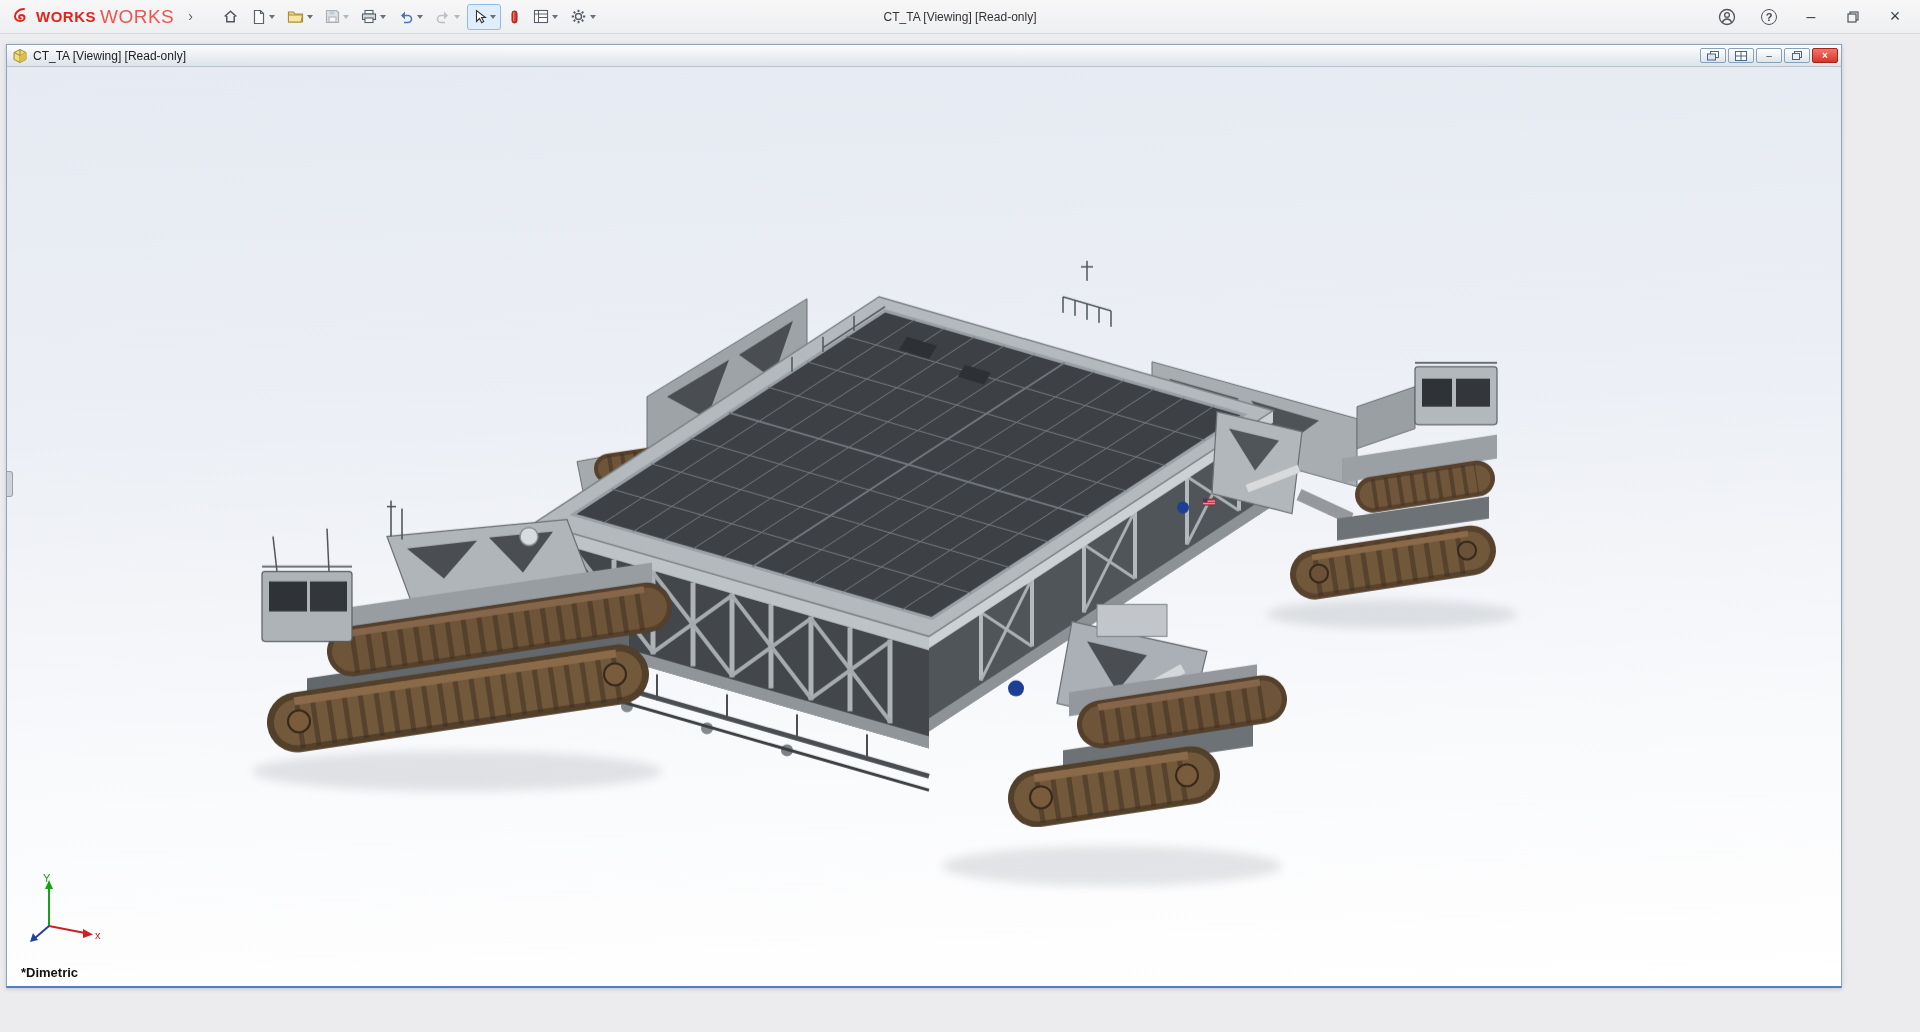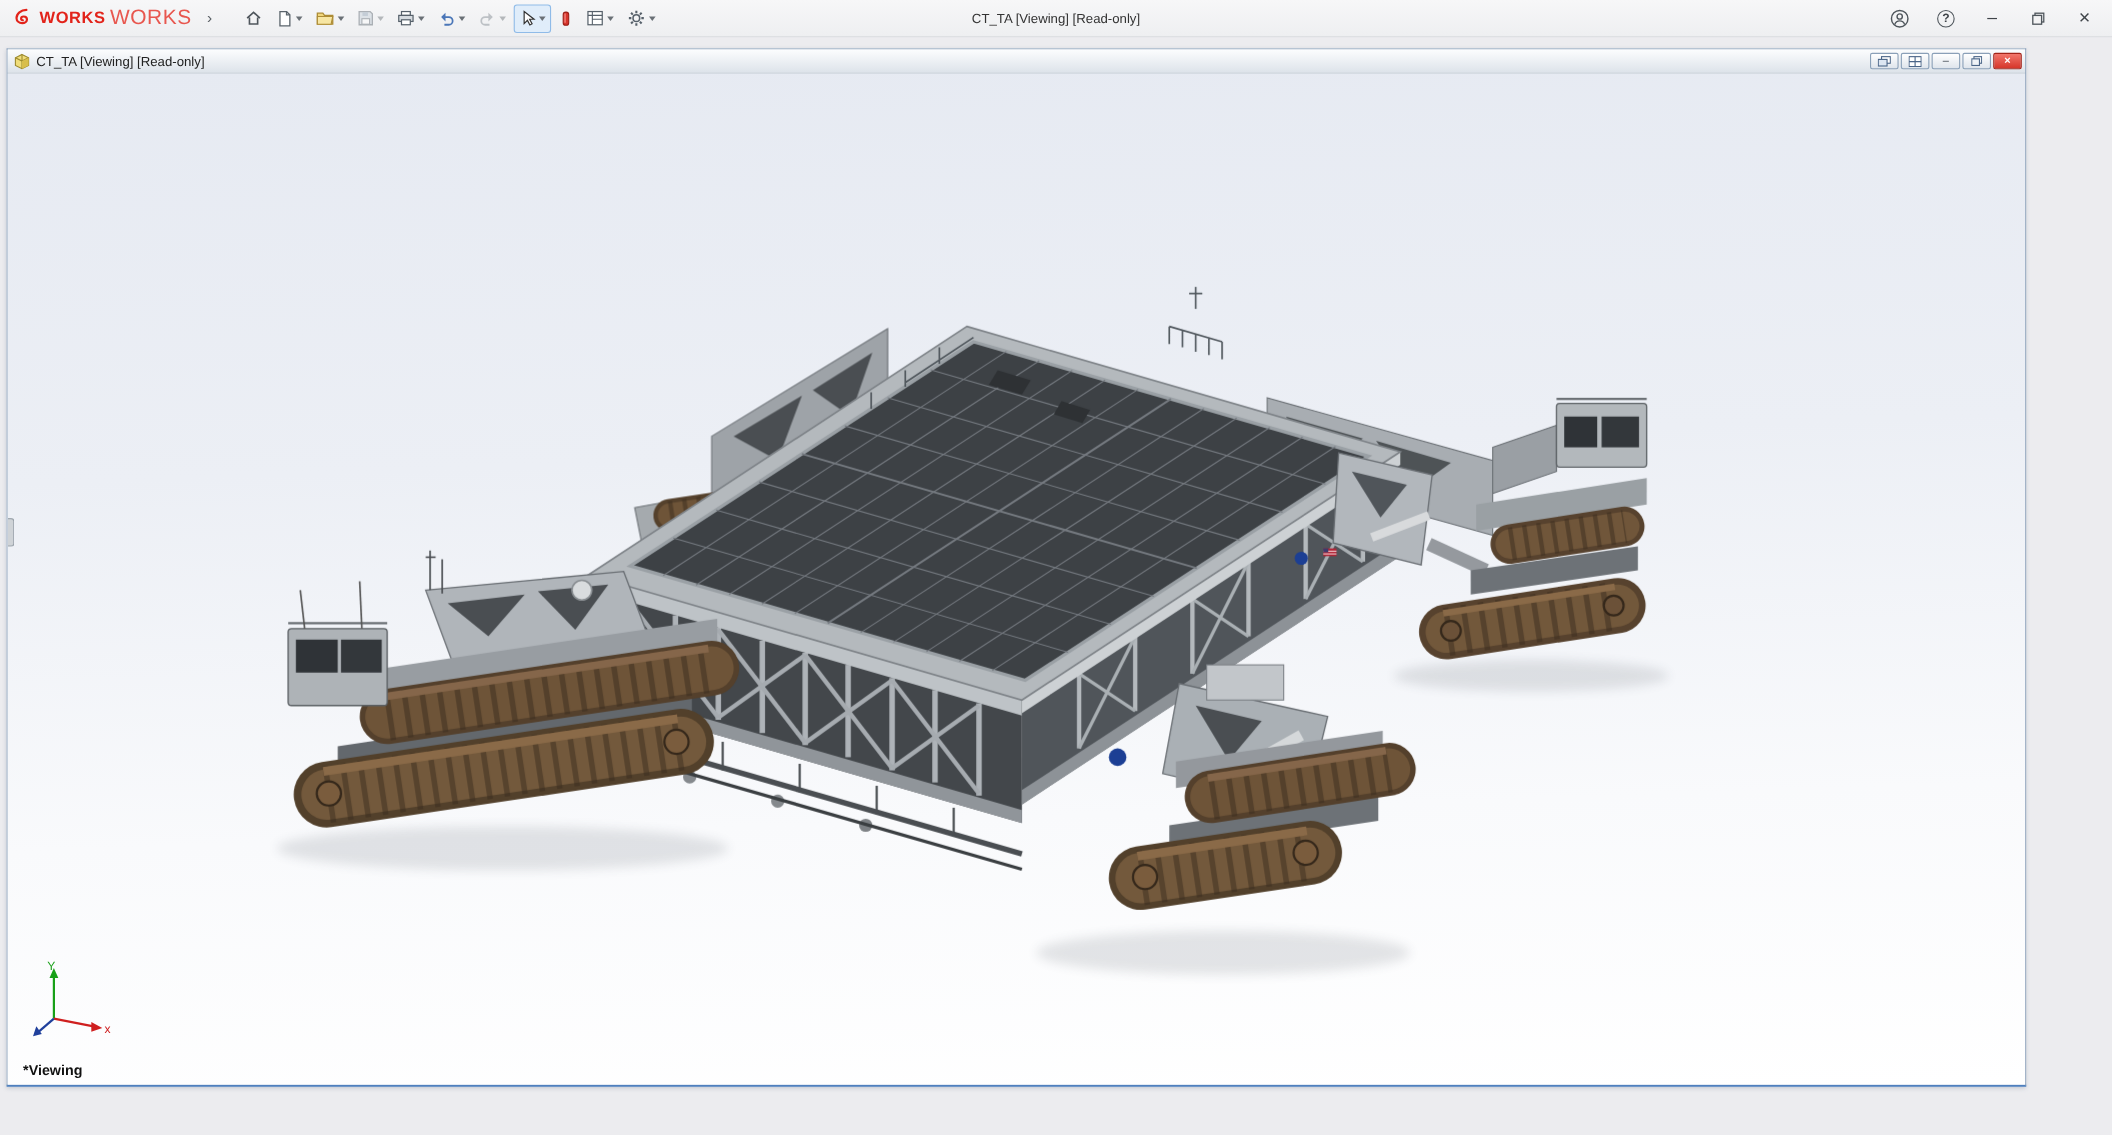--- a/index.html
+++ b/index.html
@@ -450,17 +450,17 @@
         <line x1="26" y1="54" x2="26" y2="16" stroke="#18a018" stroke-width="2"></line>
         <polygon points="26,8 22,17 30,17" fill="#18a018"></polygon>
         <text x="20" y="10" fill="#18a018" font-size="11">Y</text>
         <line x1="26" y1="54" x2="62" y2="61" stroke="#cf1f1f" stroke-width="2"></line>
         <polygon points="70,62.5 60,57 60,66" fill="#cf1f1f"></polygon>
         <text x="72" y="67" fill="#cf1f1f" font-size="11">x</text>
         <line x1="26" y1="54" x2="12" y2="66" stroke="#20409c" stroke-width="2"></line>
         <polygon points="7,70 15,68 10,61" fill="#20409c"></polygon>
       </svg>
 
-      <div class="view-label">*Viewing</div>
+      <div class="view-label">*Dimetric</div>
       <div class="panel-tab"></div>
     </div>
   </div>
 </div>
 
 </body></html>

